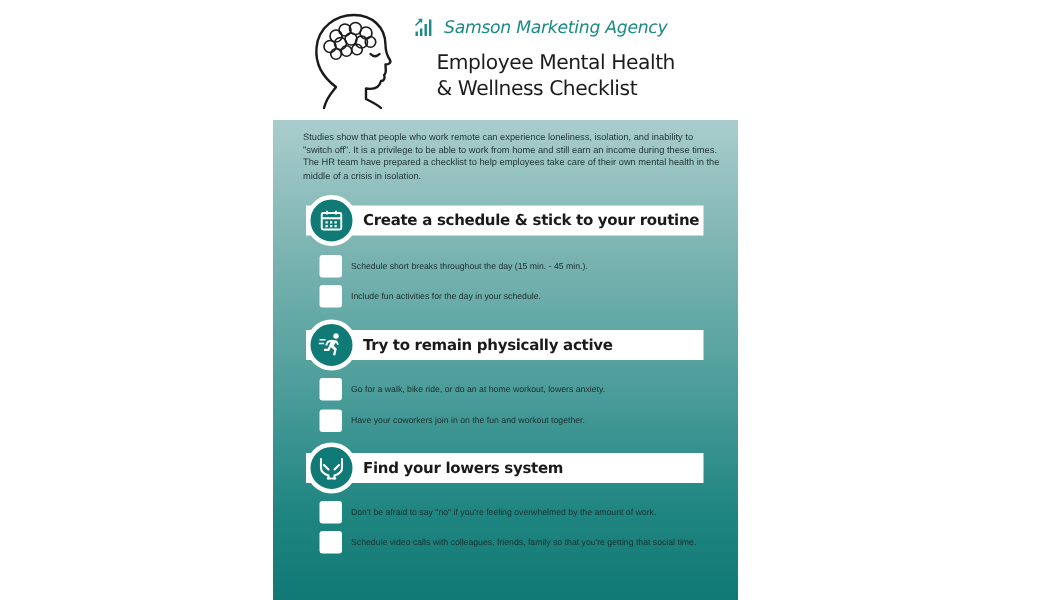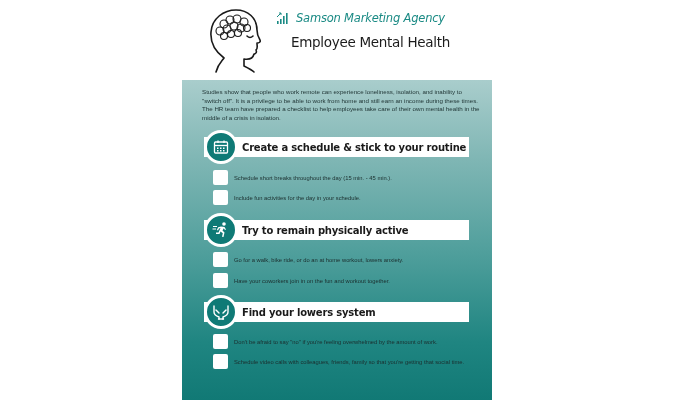--- a/index.html
+++ b/index.html
@@ -74,20 +74,21 @@
         <rect x="4" y="8" width="1.6" height="5" fill="#1a8a84"></rect>
         <rect x="7" y="5" width="1.6" height="8" fill="#1a8a84"></rect>
         <rect x="10" y="2" width="1.6" height="11" fill="#1a8a84"></rect>
         <path d="M1 6 L5 2 M3 2 L5 2 L5 4" stroke="#1a8a84" stroke-width="1" fill="none"></path>
       </svg>
       <span class="brand-name">Samson Marketing Agency</span>
     </div>
 
     <div class="title">
       <div>Employee Mental Health</div>
+      <div>&amp; Wellness Checklist</div>
     </div>
   </div>
 
   <div class="panel">
     <p class="intro">Studies show that people who work remote can experience loneliness, isolation, and inability to "switch off". It is a privilege to be able to work from home and still earn an income during these times. The HR team have prepared a checklist to help employees take care of their own mental health in the middle of a crisis in isolation.</p>
 
     <div class="section-bar" style="top:57px;">
       <span class="section-title">Create a schedule &amp; stick to your routine</span>
     </div>
     <div class="section-icon" style="top:50px;">

